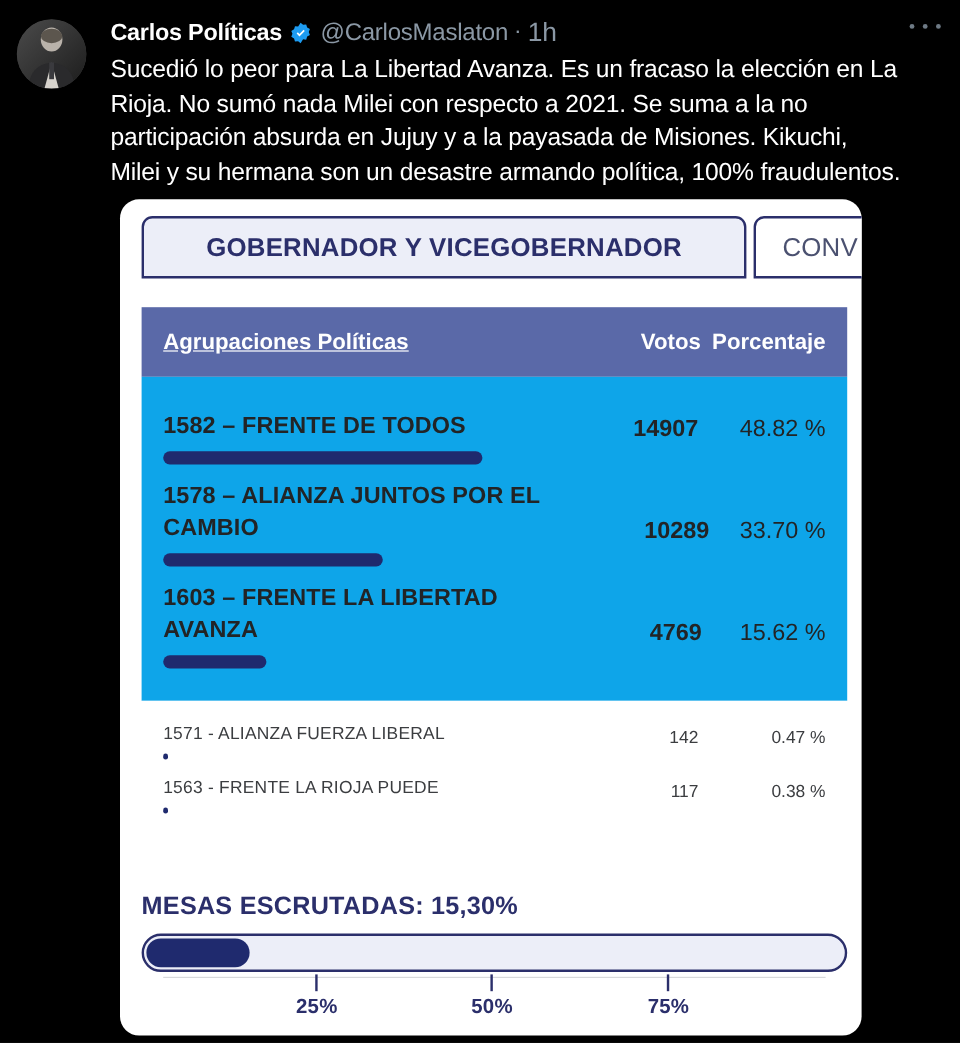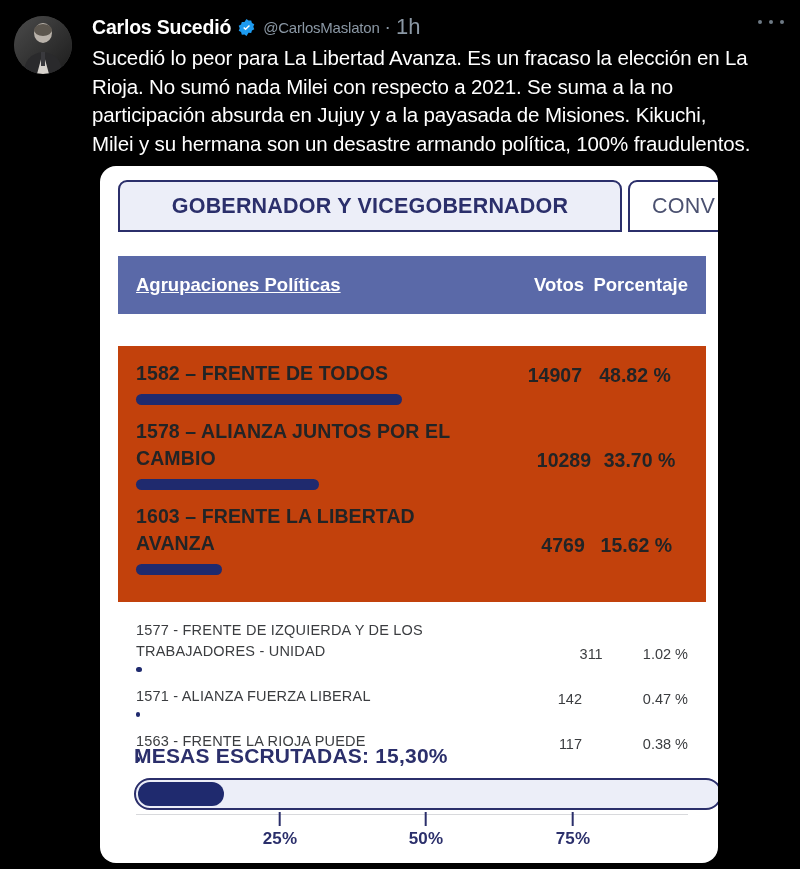--- a/index.html
+++ b/index.html
@@ -57,21 +57,21 @@
   }
   .verified {
     display: inline-block;
     width: 19px; height: 19px;
     margin-left: 6px;
     flex: 0 0 19px;
   }
   .verified svg { display:block; width: 19px; height: 19px; }
   .handle {
     color: #8b98a5;
-    font-size: 15px;
+    font-size: 20px;
     margin-left: 7px;
     letter-spacing: -0.2px;
   }
   .sep-dot {
     color: #8b98a5;
     font-size: 19px;
     margin: 0 5px;
   }
   .time {
     color: #8b98a5;
@@ -168,24 +168,23 @@
     font-size: 18.5px;
     font-weight: bold;
     padding: 0 18px;
     box-sizing: border-box;
   }
   .thead .th-left { flex: 1 1 auto; text-decoration: underline; }
   .thead .th-votes { width: 84px; text-align: right; }
   .thead .th-pct  { width: 104px; text-align: right; }
 
   .top-section {
-    background: #c2410c;
-    padding: 14px 18px 14px 18px;
-    box-sizing: border-box;
-    margin-top: 32px;
+    background: #0ea5e9;
+    padding: 28px 18px 14px 18px;
+    box-sizing: border-box;
   }
   .row-major {
     position: relative;
     padding-bottom: 4px;
   }
   .row-major-grid {
     display: flex;
     align-items: flex-end;
   }
   .major-name {
@@ -200,24 +199,24 @@
   .major-votes {
     width: 92px;
     text-align: right;
     color: #222426;
     font-size: 19.5px;
     font-weight: bold;
     white-space: nowrap;
   }
   .major-pct {
     width: 106px;
-    text-align: center;
+    text-align: right;
     color: #222426;
     font-size: 19.5px;
-    font-weight: bold;
+    font-weight: normal;
     white-space: nowrap;
   }
   .bar-track {
     height: 11px;
     margin-top: 7px;
     margin-bottom: 9px;
   }
   .bar-fill {
     height: 11px;
     background: #1f2a6e;
@@ -268,21 +267,21 @@
     position: absolute;
     left: 18px;
     right: 18px;
     height: 1px;
     background: #d8d9dc;
   }
 
   
   .progress-block {
     position: absolute;
-    left: 34px;
+    left: 18px;
     top: 578px;
     width: 588px;
   }
   .progress-title {
     color: #2b2f6b;
     font-size: 21px;
     font-weight: bold;
     letter-spacing: 0.2px;
     margin-bottom: 10px;
   }
@@ -354,21 +353,21 @@
           <path d="M10 58 q0-20 19-22 q19 2 19 22 z" fill="#2a2a2c"></path>
           <path d="M29 36 l-6 22 h12 z" fill="#d7d3cd"></path>
           <rect x="27" y="36" width="4" height="14" fill="#3a3a3e"></rect>
           <ellipse cx="29" cy="14" rx="9" ry="6" fill="#5c564e"></ellipse>
         </g>
       </svg>
     </div>
 
     <div class="tweet-body">
       <div class="name-line">
-        <span class="display-name">Carlos Sucedió</span>
+        <span class="display-name">Carlos Políticas</span>
         <span class="verified">
           <svg viewBox="0 0 24 24" aria-hidden="true">
             <path fill="#1d9bf0" d="M12 1.2l2.6 2.1 3.3-.3 1 3.2 2.9 1.7-1.2 3.1 1.2 3.1-2.9 1.7-1 3.2-3.3-.3L12 22.8l-2.6-2.1-3.3.3-1-3.2L2.2 16l1.2-3.1L2.2 9.8l2.9-1.7 1-3.2 3.3.3z"></path>
             <path fill="#ffffff" d="M10.8 15.6l-3-3 1.3-1.3 1.7 1.7 4.3-4.3 1.3 1.3z"></path>
           </svg>
         </span>
         <span class="handle">@CarlosMaslaton</span>
         <span class="sep-dot">·</span>
         <span class="time">1h</span>
       </div>
@@ -428,28 +427,20 @@
         </div>
         <div class="bar-track">
           <div class="bar-fill" style="width: 86px;"></div>
         </div>
       </div>
 
     </div>
 
     <div class="bottom-section">
 
-      <div class="row-minor">
-        <div class="row-minor-grid">
-          <div class="minor-name">1577 - FRENTE DE IZQUIERDA Y DE LOS TRABAJADORES - UNIDAD</div>
-          <div class="minor-votes">311</div>
-          <div class="minor-pct">1.02 %</div>
-        </div>
-        <div class="bar-minor" style="width: 6px;"></div>
-      </div>
 
       <div class="row-minor">
         <div class="row-minor-grid">
           <div class="minor-name">1571 - ALIANZA FUERZA LIBERAL</div>
           <div class="minor-votes">142</div>
           <div class="minor-pct">0.47 %</div>
         </div>
         <div class="bar-minor" style="width: 4px;"></div>
       </div>
 

